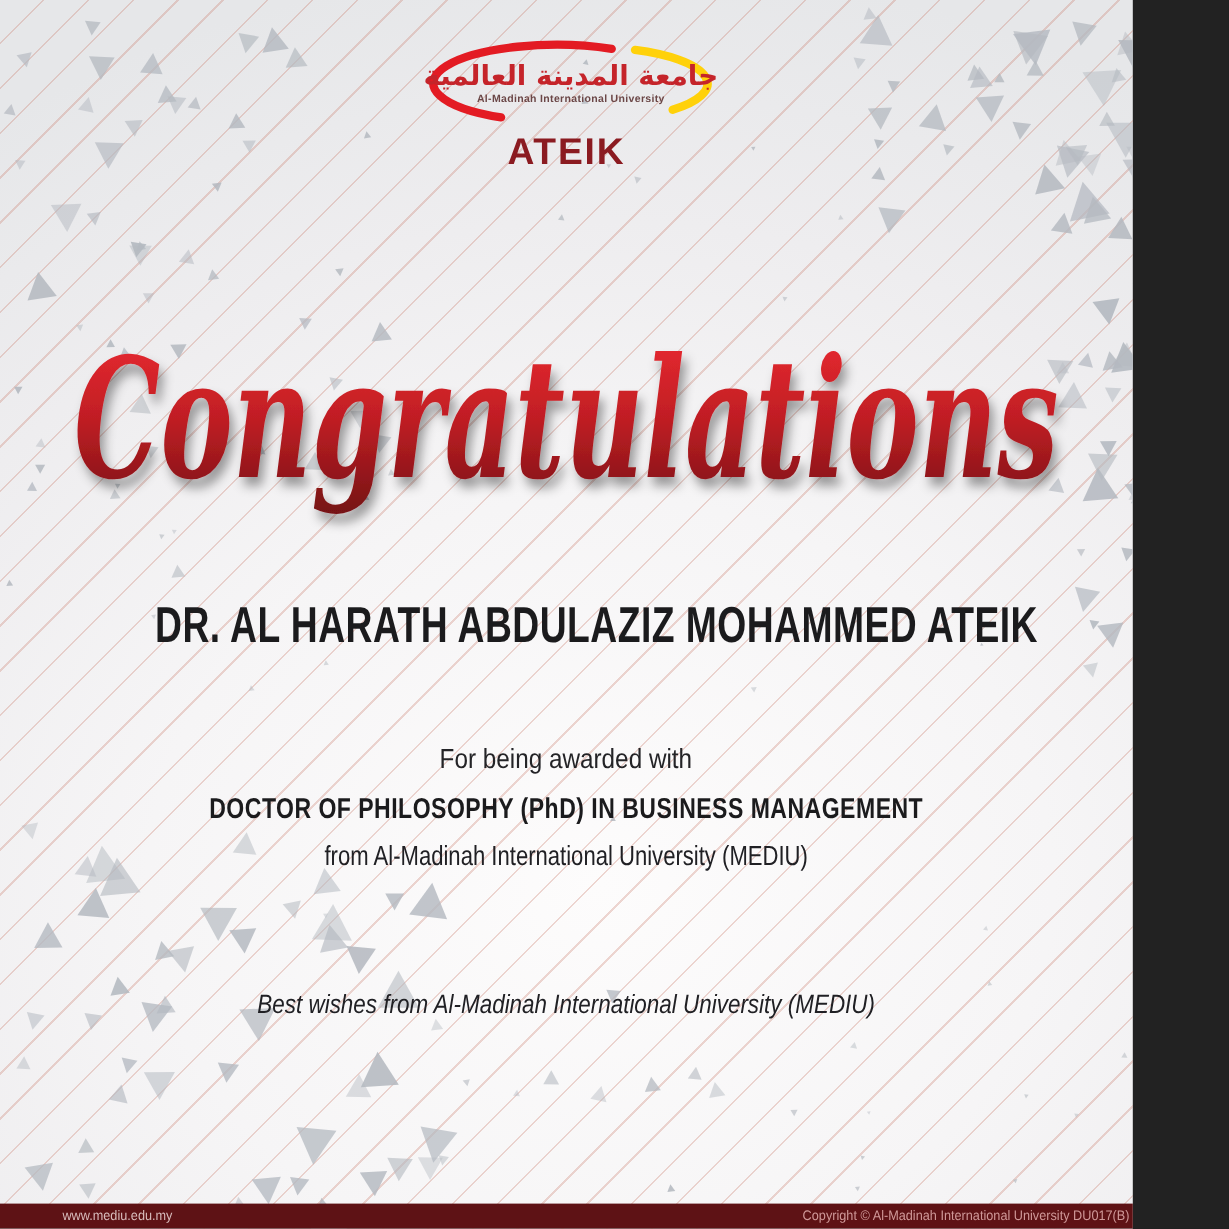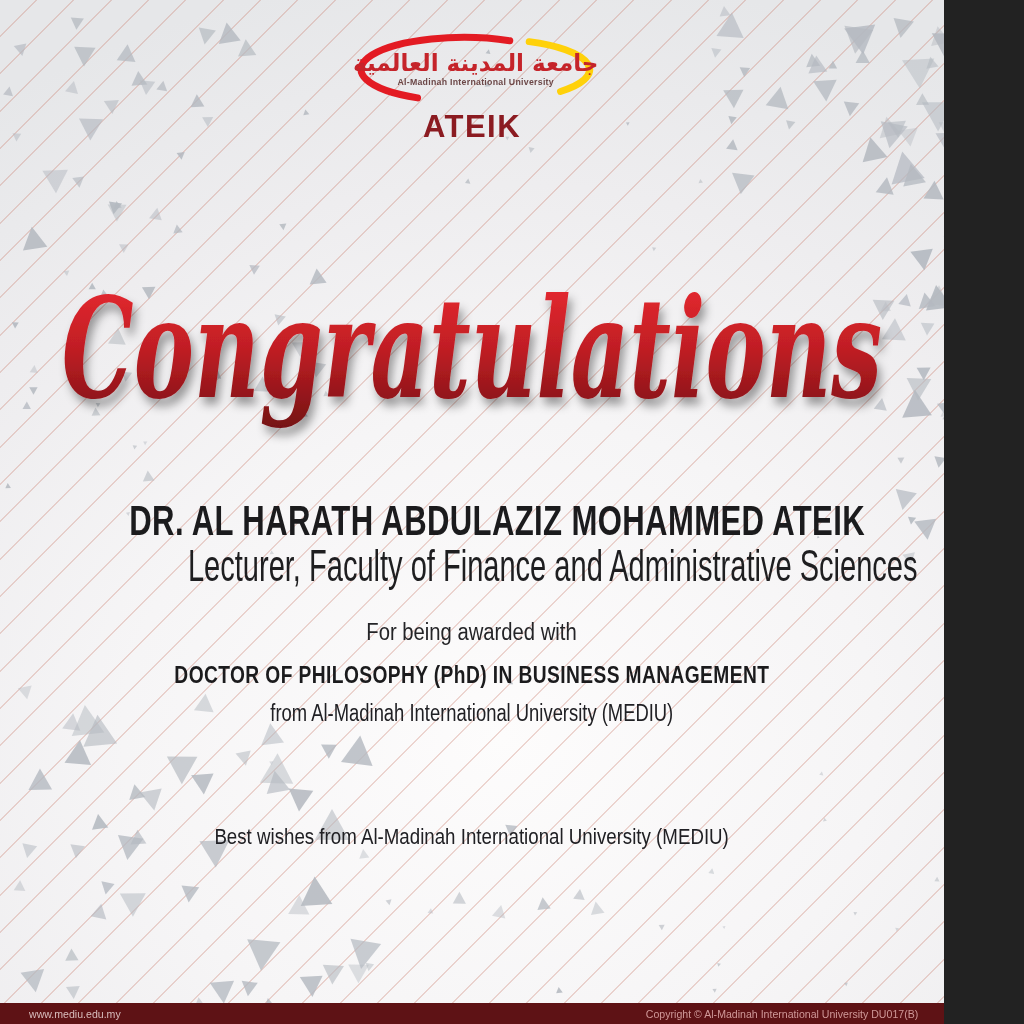--- a/index.html
+++ b/index.html
@@ -23,28 +23,29 @@
   .role{top:541px;font-size:44px;font-weight:400;color:#1e1e20;}
   .role .cond{transform:scaleX(0.66);}
 
   .intro{top:619px;font-size:23px;color:#242427;}
   .intro .cond{transform:scaleX(0.88);}
   .degree{top:661px;font-size:24px;font-weight:700;color:var(--text_dark);}
   .degree .cond{transform:scaleX(0.80);letter-spacing:0.5px;}
   .inst{top:700px;font-size:23px;color:#202024;}
   .inst .cond{transform:scaleX(0.80);}
 
-  .wishes{top:824px;font-size:22px;color:#202024;}
+  .wishes{top:824px;font-size:22px;color:#202024;font-style:italic;}
   .wishes .cond{transform:scaleX(0.85);}
 
   .footer{
     position:absolute;left:0;bottom:0;width:100%;height:21px;z-index:3;
     background:var(--bar_maroon);
     display:flex;justify-content:space-between;align-items:center;
     font-size:11.5px;
+    padding-left:23px;
   }
   .footer .site{margin-left:25px;color:var(--footer_text_left);}
   .footer .copy{margin-right:14px;color:var(--footer_text_right);}
   .footer .cond{transform:scaleX(0.92);}
 </style>
 </head>
 <body>
 
 <div class="canvas">
 
@@ -314,23 +315,20 @@
       <filter id="tshadow" x="-20%" y="-20%" width="140%" height="160%">
         <feDropShadow dx="4" dy="8" stdDeviation="5" flood-color="#000000" flood-opacity="0.38"></feDropShadow>
       </filter>
     </defs>
     <text x="512" y="172" text-anchor="middle" textLength="890" lengthAdjust="spacingAndGlyphs" font-family="'DejaVu Serif',serif" font-style="italic" font-weight="700" font-size="150" fill="url(#congrad)" filter="url(#tshadow)">Congratulations</text>
   </svg>
 
   <div class="layer name">
     <span class="cond">DR. AL HARATH ABDULAZIZ MOHAMMED ATEIK</span>
   </div>
-  <div class="layer role">
-    <span class="cond">Lecturer, Faculty of Finance and Administrative Sciences</span>
-  </div>
 
   <div class="layer degree">
     <span class="cond">DOCTOR OF PHILOSOPHY (PhD) IN BUSINESS MANAGEMENT</span>
   </div>
   <div class="layer intro">
     <span class="cond">For being awarded with</span>
   </div>
   <div class="layer inst">
     <span class="cond">from Al-Madinah International University (MEDIU)</span>
   </div>

